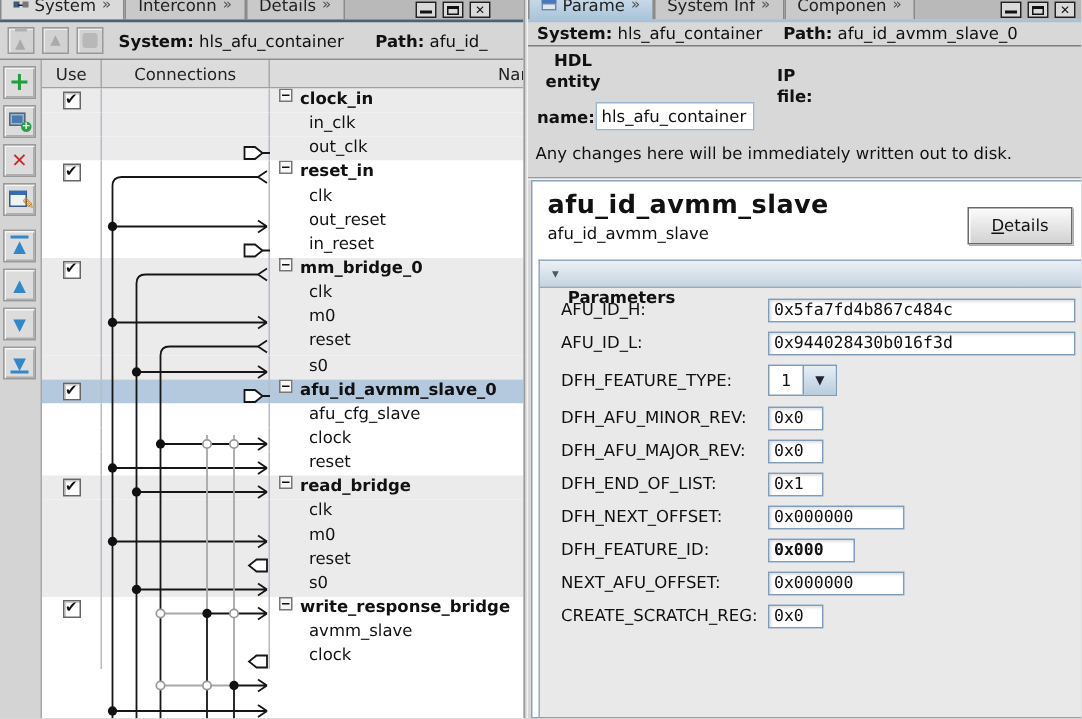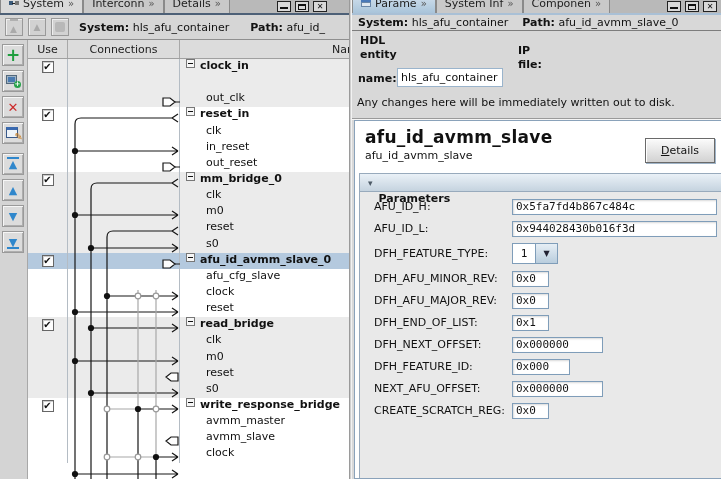--- a/index.html
+++ b/index.html
@@ -93,21 +93,21 @@
   #split { position:absolute; left:349px; top:0; width:3px; height:479px; background:#cfcfcf;
            border-left:1px solid #9a9a9a; border-right:1px solid #f2f2f2; }
 
   
   #right { position:absolute; left:352px; top:0; width:369px; height:479px; background:#d8d8d8; }
   #right .tabstrip { left:0; width:369px; }
   #right .band { left:0; width:369px; background:#a9c0d6; }
   #rheader { position:absolute; left:0; top:15px; width:369px; height:16px; background:#d8d8d8;
              border-bottom:1px solid #7d7d7d; display:flex; align-items:center; white-space:nowrap; overflow:hidden; padding-left:6px; }
   #hdlsec { position:absolute; left:0; top:32px; width:369px; height:86px; }
-  #hdl-label { position:absolute; left:8px; top:2px; width:44px; font-weight:bold; line-height:1.25; }
+  #hdl-label { position:absolute; left:8px; top:2px; width:44px; font-weight:bold; line-height:1.25;text-align:center; }
   #name-label { position:absolute; left:6px; top:40px; font-weight:bold; }
   #name-field { position:absolute; left:45px; top:36px; width:106px; height:19px; }
   #ipfile-label { position:absolute; left:166px; top:12px; width:30px; font-weight:bold; line-height:1.25; }
   #ipfile-field { position:absolute; left:190px; top:36px; width:179px; height:19px; }
   .field { background:#fff; border:1px solid #9ab4cc; display:flex; align-items:center; padding:0 3px;
            white-space:nowrap; overflow:hidden; font-family:"DejaVu Sans", sans-serif; }
   #notice { position:absolute; left:5px; top:64px; white-space:nowrap; }
   #hdlsep { position:absolute; left:0; top:118px; width:369px; height:2px; border-top:1px solid #9a9a9a; border-bottom:1px solid #f4f4f4; }
 
   #detail { position:absolute; left:2px; top:120px; width:367px; height:359px; background:#fff;
@@ -123,21 +123,21 @@
   #params-hdr { height:18px; background:linear-gradient(#eaf1f7,#c5d3df); border-bottom:1px solid #98aabc;
                 display:flex; align-items:center; }
   #params-hdr .tri { color:#4d5a66; font-size:9px; margin:0 6px 0 8px; }
   #params-hdr .cap { font-weight:bold;margin-top:32px; }
   #params-body { padding-top:6px; }
   .prow { display:flex; align-items:center; height:17px; margin:0 0 5px 14px; }
   .prow .plabel { width:138px; flex:none; white-space:nowrap; }
   .pfield { height:16px; background:#fff; border:1px solid #7f9db9; box-shadow:inset 1px 1px 2px rgba(0,0,0,.15);
             display:flex; align-items:center; padding:0 3px; font-family:"DejaVu Sans Mono", monospace; font-size:11px;
             white-space:nowrap; overflow:hidden; }
-  .w-wide { width:205px; } .w-mid { width:91px; } .w-fid { width:58px; } .w-small { width:37px; }
+  .w-wide { width:205px; } .w-mid { width:91px; } .w-fid { width:58px;font-weight:bold; } .w-small { width:37px; }
   .prow.dd { height:22px; margin-bottom:6px; }
   .combo { display:flex; height:21px; border:1px solid #7f9db9; background:#fff; }
   .combo .cval { width:22px; display:flex; align-items:center; justify-content:center; font-family:"DejaVu Sans Mono", monospace; }
   .combo .cbtn { width:22px; background:linear-gradient(#e6eef5,#b9cddd); border-left:1px solid #7f9db9;
                  display:flex; align-items:center; justify-content:center; font-size:8px; color:#223; }
 </style>
 </head>
 <body>
 
 <div id="app">
@@ -246,20 +246,23 @@
             </div>
             <div class="c-conn"></div>
             <div class="c-name">
               <span class="expander"></span>
               <span class="gname">clock_in</span>
             </div>
           </div>
         <div class="trow bgA">
             <div class="c-use"></div>
             <div class="c-conn"></div>
+            <div class="c-name cname">
+              <span>in_clk</span>
+            </div>
           </div>
         <div class="trow bgA">
             <div class="c-use"></div>
             <div class="c-conn"></div>
             <div class="c-name cname">
               <span>out_clk</span>
             </div>
           </div>
 
         <div class="trow bgB">
@@ -276,28 +279,28 @@
             <div class="c-use"></div>
             <div class="c-conn"></div>
             <div class="c-name cname">
               <span>clk</span>
             </div>
           </div>
         <div class="trow bgB">
             <div class="c-use"></div>
             <div class="c-conn"></div>
             <div class="c-name cname">
+              <span>out_reset</span>
+            </div>
+          </div>
+        <div class="trow bgB">
+            <div class="c-use"></div>
+            <div class="c-conn"></div>
+            <div class="c-name cname">
               <span>in_reset</span>
-            </div>
-          </div>
-        <div class="trow bgB">
-            <div class="c-use"></div>
-            <div class="c-conn"></div>
-            <div class="c-name cname">
-              <span>out_reset</span>
             </div>
           </div>
 
         <div class="trow bgA">
             <div class="c-use">
               <span class="cb">✔</span>
             </div>
             <div class="c-conn"></div>
             <div class="c-name">
               <span class="expander"></span>
@@ -405,27 +408,20 @@
           </div>
 
         <div class="trow bgB">
             <div class="c-use">
               <span class="cb">✔</span>
             </div>
             <div class="c-conn"></div>
             <div class="c-name">
               <span class="expander"></span>
               <span class="gname">write_response_bridge</span>
-            </div>
-          </div>
-        <div class="trow bgB">
-            <div class="c-use"></div>
-            <div class="c-conn"></div>
-            <div class="c-name cname">
-              <span>avmm_master</span>
             </div>
           </div>
         <div class="trow bgB">
             <div class="c-use"></div>
             <div class="c-conn"></div>
             <div class="c-name cname">
               <span>avmm_slave</span>
             </div>
           </div>
         <div class="trow bgB">

